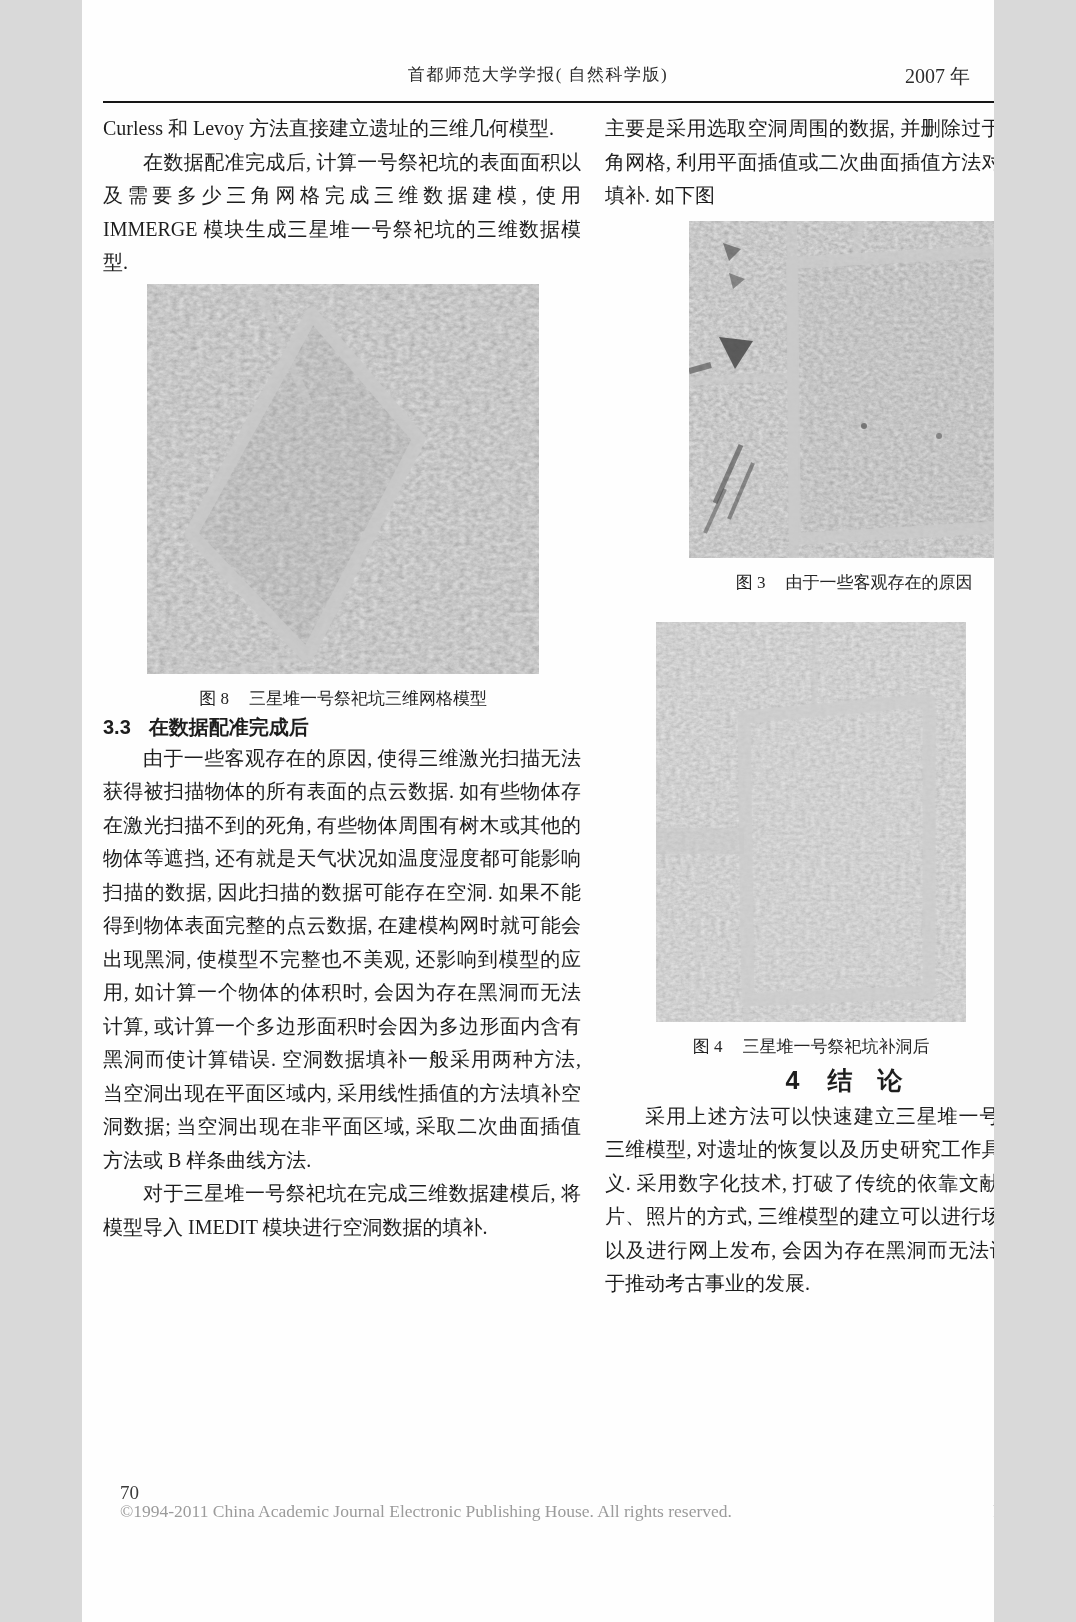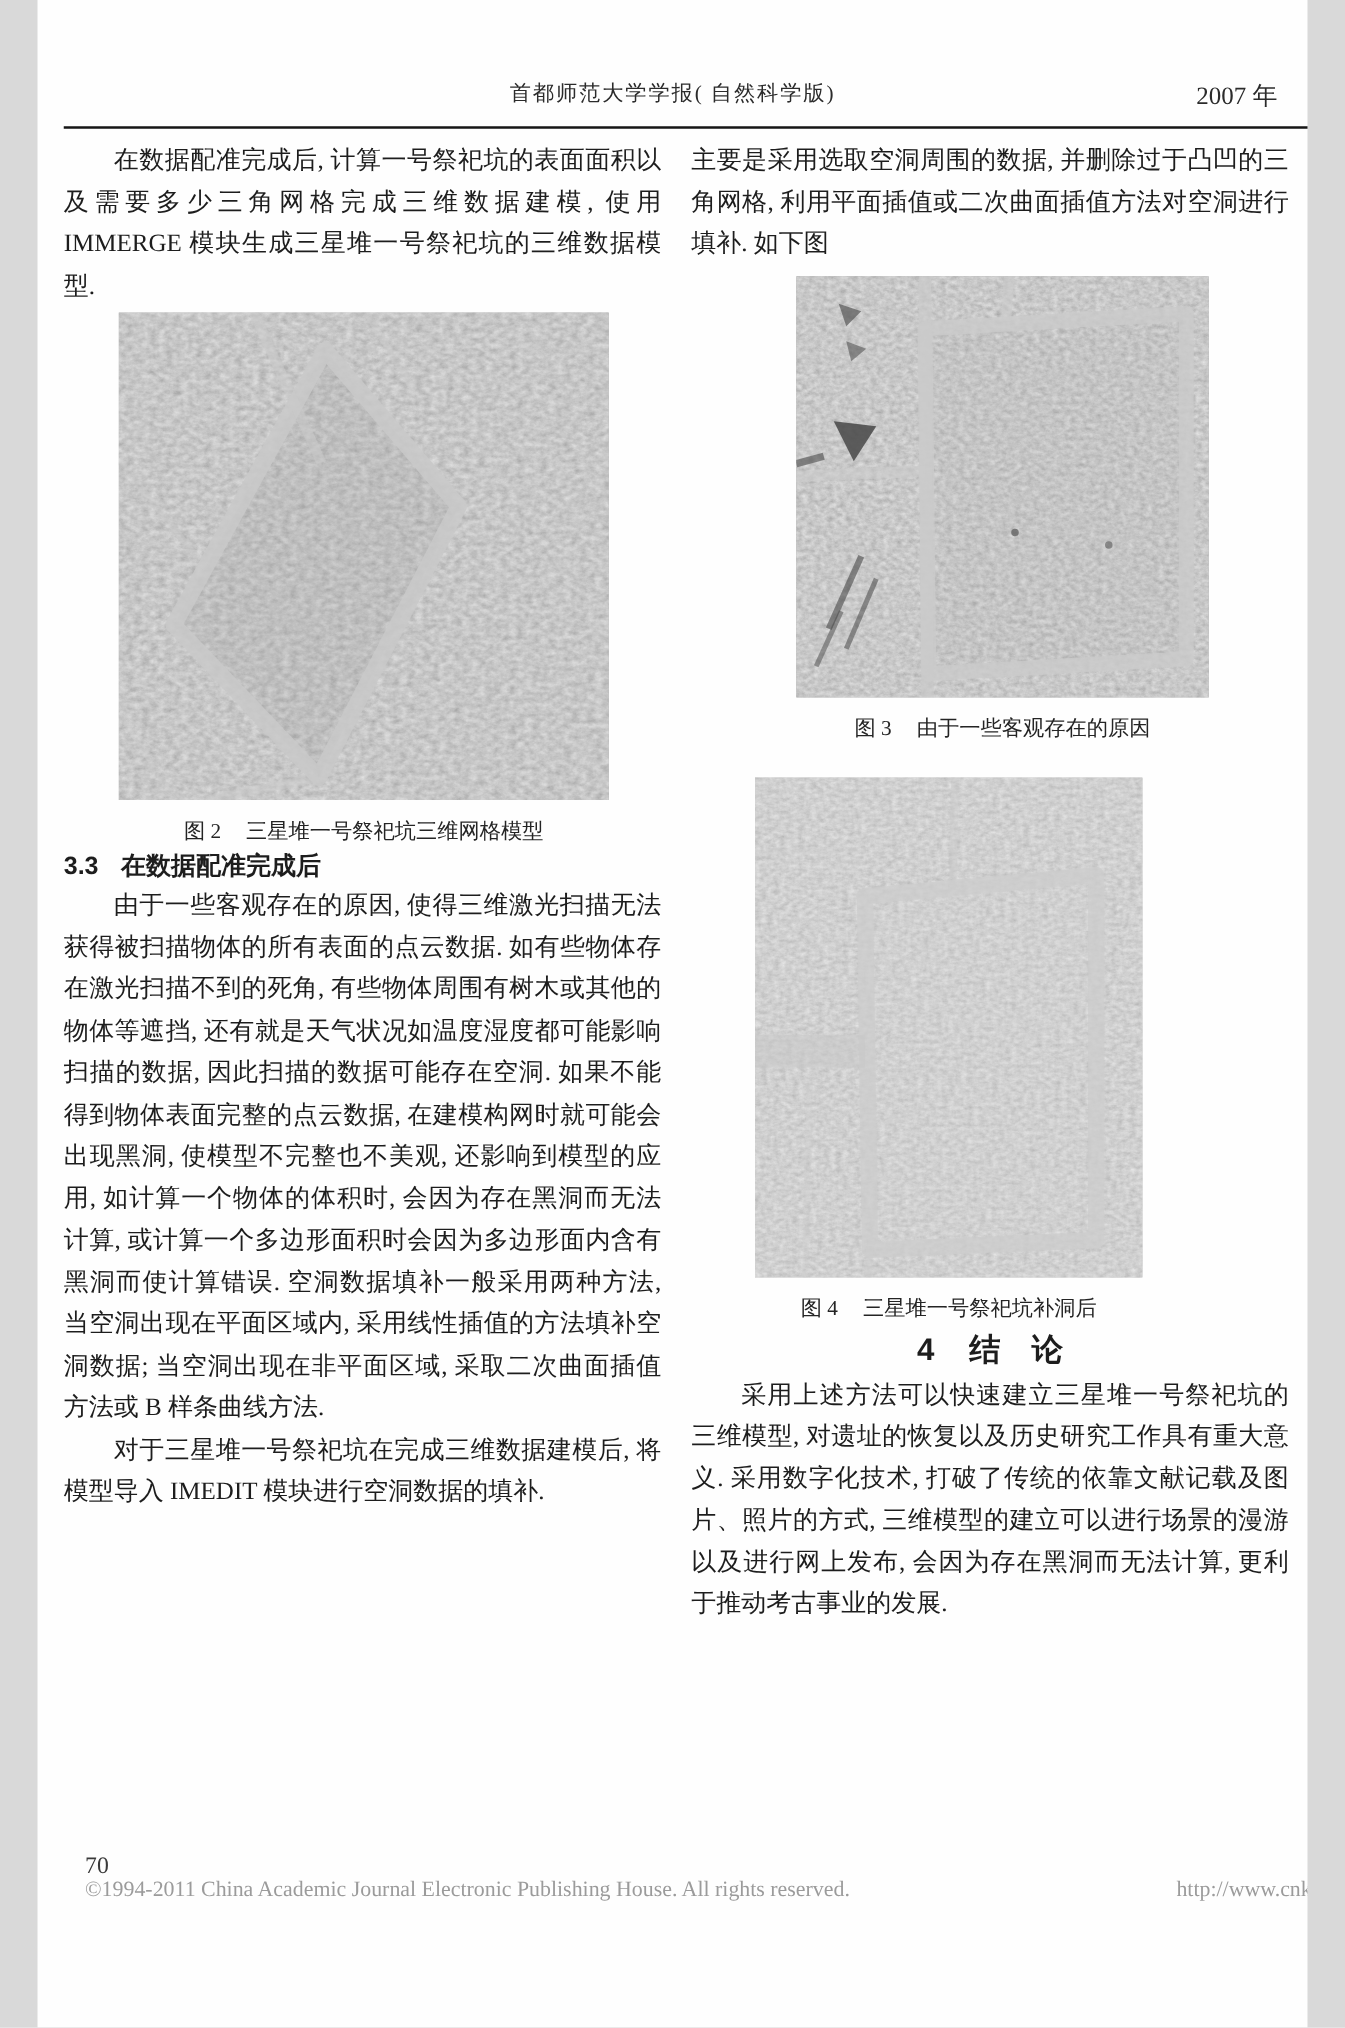--- a/index.html
+++ b/index.html
@@ -1,17 +1,17 @@
 <!DOCTYPE html>
 <html><head>
 <meta charset="utf-8">
 <style>
   html,body { margin:0; padding:0; background:#d9d9d9; }
   .page {
-    position:relative; width:1016px; height:1622px; margin:0 auto;
+    position:relative; width:912px; height:1622px; margin:0 auto;
     background:#fefefe; overflow:hidden;
     font-family:"Liberation Serif","DejaVu Serif",serif; color:#1c1c1c;
   }
   
   .header-journal {
     position:absolute; top:63px; left:0; width:100%;
     text-align:center; font-size:17px; color:#2b2b2b; letter-spacing:1.5px;
   }
   .header-year { position:absolute; top:63px; right:24px; font-size:20px; color:#2b2b2b; }
   .header-rule { position:absolute; top:101px; left:21px; width:1033px; height:2px; background:#161616; }
@@ -59,20 +59,21 @@
 </head>
 <body>
 
 <div class="page">
 
   <div class="header-journal">首都师范大学学报( 自然科学版)</div>
   <div class="header-year">2007 年</div>
   <div class="header-rule"></div>
 
   <div class="col col-left">
+    <p>Curless 和 Levoy 方法直接建立遗址的三维几何模型.</p>
     <p class="indent">在数据配准完成后, 计算一号祭祀坑的表面面积以及需要多少三角网格完成三维数据建模, 使用 IMMERGE 模块生成三星堆一号祭祀坑的三维数据模型.</p>
 
     <figure class="fig2-wrap">
       <svg class="photo" width="392" height="390" viewBox="0 0 392 390" xmlns="http://www.w3.org/2000/svg">
         <defs>
           <filter id="tex2" x="0" y="0" width="100%" height="100%">
             <feTurbulence type="fractalNoise" baseFrequency="0.16 0.24" numOctaves="4" seed="7"></feTurbulence>
             <feColorMatrix type="saturate" values="0"></feColorMatrix>
             <feComponentTransfer>
               <feFuncR type="linear" slope="0.5" intercept="0.32"></feFuncR>
@@ -85,21 +86,21 @@
         <rect width="392" height="390" fill="#8f8f8f"></rect>
         <rect width="392" height="390" filter="url(#tex2)"></rect>
         <polygon points="165,30 272,155 160,372 44,250" fill="rgba(150,150,150,0.16)" stroke="#c9c9c9" stroke-opacity="0.85" stroke-width="13" stroke-linejoin="round"></polygon>
         <line x1="108" y1="0" x2="162" y2="120" stroke="#c9c9c9" stroke-opacity="0.5" stroke-width="8"></line>
         <line x1="0" y1="118" x2="70" y2="205" stroke="#cccccc" stroke-opacity="0.35" stroke-width="5"></line>
         <line x1="198" y1="0" x2="236" y2="62" stroke="#cccccc" stroke-opacity="0.4" stroke-width="5"></line>
         <line x1="160" y1="372" x2="70" y2="390" stroke="#c9c9c9" stroke-opacity="0.45" stroke-width="7"></line>
         <line x1="0" y1="320" x2="45" y2="390" stroke="#cccccc" stroke-opacity="0.3" stroke-width="4"></line>
       </svg>
       <figcaption class="fig-caption">
-        <span class="lbl">图 2</span><span>三星堆一号祭祀坑三维网格模型</span>
+        <span class="lbl">图 8</span><span>三星堆一号祭祀坑三维网格模型</span>
       </figcaption>
     </figure>
 
     <p class="h33">
       <span class="num">3.3</span><span>在数据配准完成后</span>
     </p>
 
     <p class="indent">由于一些客观存在的原因, 使得三维激光扫描无法获得被扫描物体的所有表面的点云数据. 如有些物体存在激光扫描不到的死角, 有些物体周围有树木或其他的物体等遮挡, 还有就是天气状况如温度湿度都可能影响扫描的数据, 因此扫描的数据可能存在空洞. 如果不能得到物体表面完整的点云数据, 在建模构网时就可能会出现黑洞, 使模型不完整也不美观, 还影响到模型的应用, 如计算一个物体的体积时, 会因为存在黑洞而无法计算, 或计算一个多边形面积时会因为多边形面内含有黑洞而使计算错误. 空洞数据填补一般采用两种方法, 当空洞出现在平面区域内, 采用线性插值的方法填补空洞数据; 当空洞出现在非平面区域, 采取二次曲面插值方法或 B 样条曲线方法.</p>
     <p class="indent">对于三星堆一号祭祀坑在完成三维数据建模后, 将模型导入 IMEDIT 模块进行空洞数据的填补.</p>
   </div>

